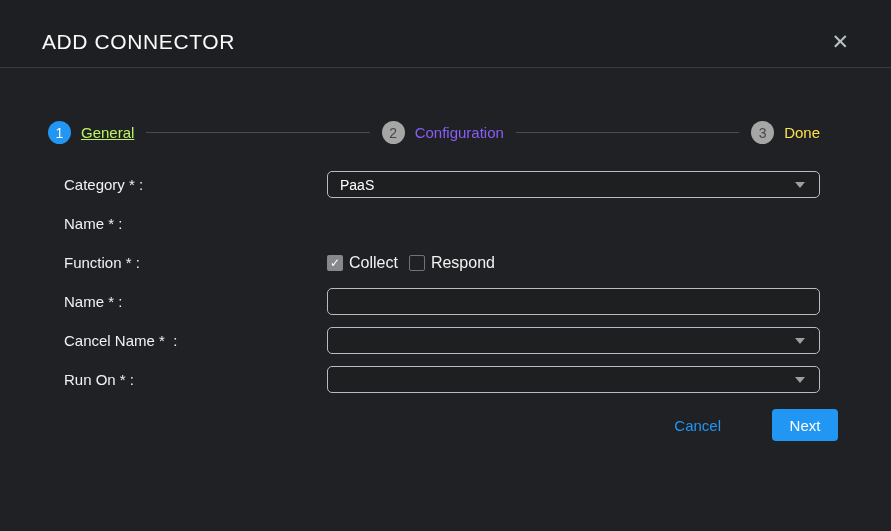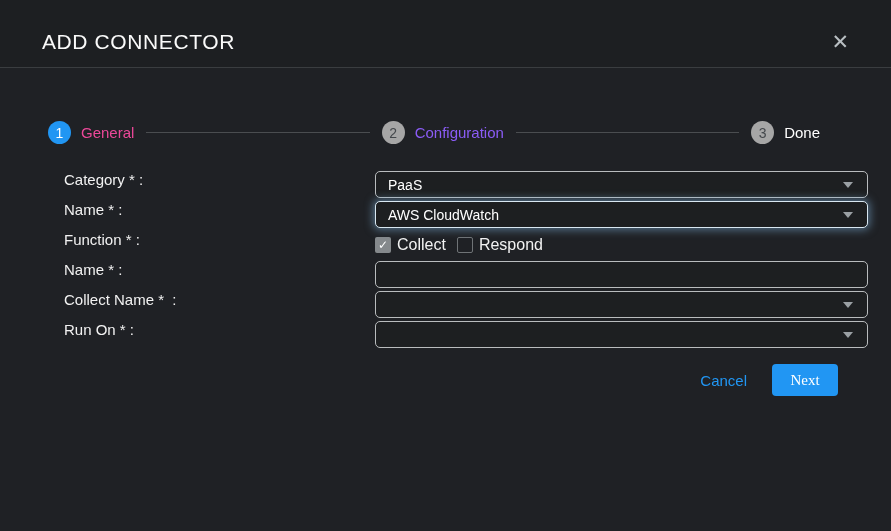--- a/index.html
+++ b/index.html
@@ -54,36 +54,36 @@
     border-radius: 50%;
     display: flex;
     align-items: center;
     justify-content: center;
     font-size: 14px;
     flex: none;
   }
   .step-circle.active { background: #2196f3; color: #ffffff; }
   .step-circle.inactive { background: #a6a6a6; color: #44484c; }
   .step-label { margin-left: 10px; font-size: 15px; white-space: pre; }
-  .step-label.active { color: #ec4899; }
+  .step-label.active { color: #bef264; text-decoration: underline; }
   .step-label.muted { color: #8b5cf6; }
-  .step-label.dim { color: #ffffff; text-align: center; }
+  .step-label.dim { color: #fde047; text-align: center; }
   .step-line {
     flex: 1;
     height: 1px;
     background: #4a4d50;
     margin: 0 12px;
   }
   
   .form { margin: 27px 0 0 64px; }
   .form-row {
     display: flex;
-    margin-bottom: 3px;
+    align-items: center;
+    margin-bottom: 12px;
     min-height: 27px;
-    gap: 48px;
   }
   .form-label {
     width: 263px;
     flex: none;
     color: #f2f2f2;
     font-size: 15px;
     white-space: pre;
   }
   .control-zone { width: 535px; flex: none; display: flex; align-items: center; }
   .field {
@@ -133,36 +133,37 @@
   }
   .checkbox-box.checked { background: #85898c; color: #ffffff; }
   .checkbox-box.unchecked { background: transparent; border: 1px solid #6f7376; color: transparent; }
   .checkbox-label { margin-left: 6px; color: #f2f2f2; font-size: 16px; }
   
   .actions {
     display: flex;
     align-items: center;
     justify-content: flex-end;
     margin: 16px 53px 0 0;
+    gap: 26px;
   }
   .cancel-link {
     color: #2196f3;
     font-size: 15px;
     cursor: pointer;
     margin-right: 25px;
   }
   .next-btn {
     background: #2196f3;
     color: #ffffff;
     border: none;
     border-radius: 4px;
     min-width: 66px;
     height: 32px;
     font-size: 15px;
-    font-family: Liberation Serif, serif;
+    font-family: Liberation Sans, sans-serif;
     cursor: pointer;
     padding: 0 14px;
   }
 </style>
 </head>
 <body>
 
 <div class="dialog">
 
   <div class="dialog-header">
@@ -194,26 +195,20 @@
       <div class="control-zone">
         <div class="field select">
           <span class="value">PaaS</span>
           <span class="caret"></span>
         </div>
       </div>
     </div>
 
     <div class="form-row">
       <div class="form-label">Name * :</div>
-      <div class="control-zone">
-        <div class="field select focused">
-          <span class="value">AWS CloudWatch</span>
-          <span class="caret"></span>
-        </div>
-      </div>
     </div>
 
     <div class="form-row">
       <div class="form-label">Function * :</div>
       <div class="control-zone">
         <div class="checkbox-group">
           <div class="checkbox-item">
             <span class="checkbox-box checked">✓</span>
             <span class="checkbox-label">Collect</span>
           </div>
@@ -226,21 +221,21 @@
     </div>
 
     <div class="form-row">
       <div class="form-label">Name * :</div>
       <div class="control-zone">
         <input class="field" type="text" value="" style="">
       </div>
     </div>
 
     <div class="form-row">
-      <div class="form-label">Collect Name *  :</div>
+      <div class="form-label">Cancel Name *  :</div>
       <div class="control-zone">
         <div class="field select">
           <span class="value"></span>
           <span class="caret"></span>
         </div>
       </div>
     </div>
 
     <div class="form-row">
       <div class="form-label">Run On * :</div>

